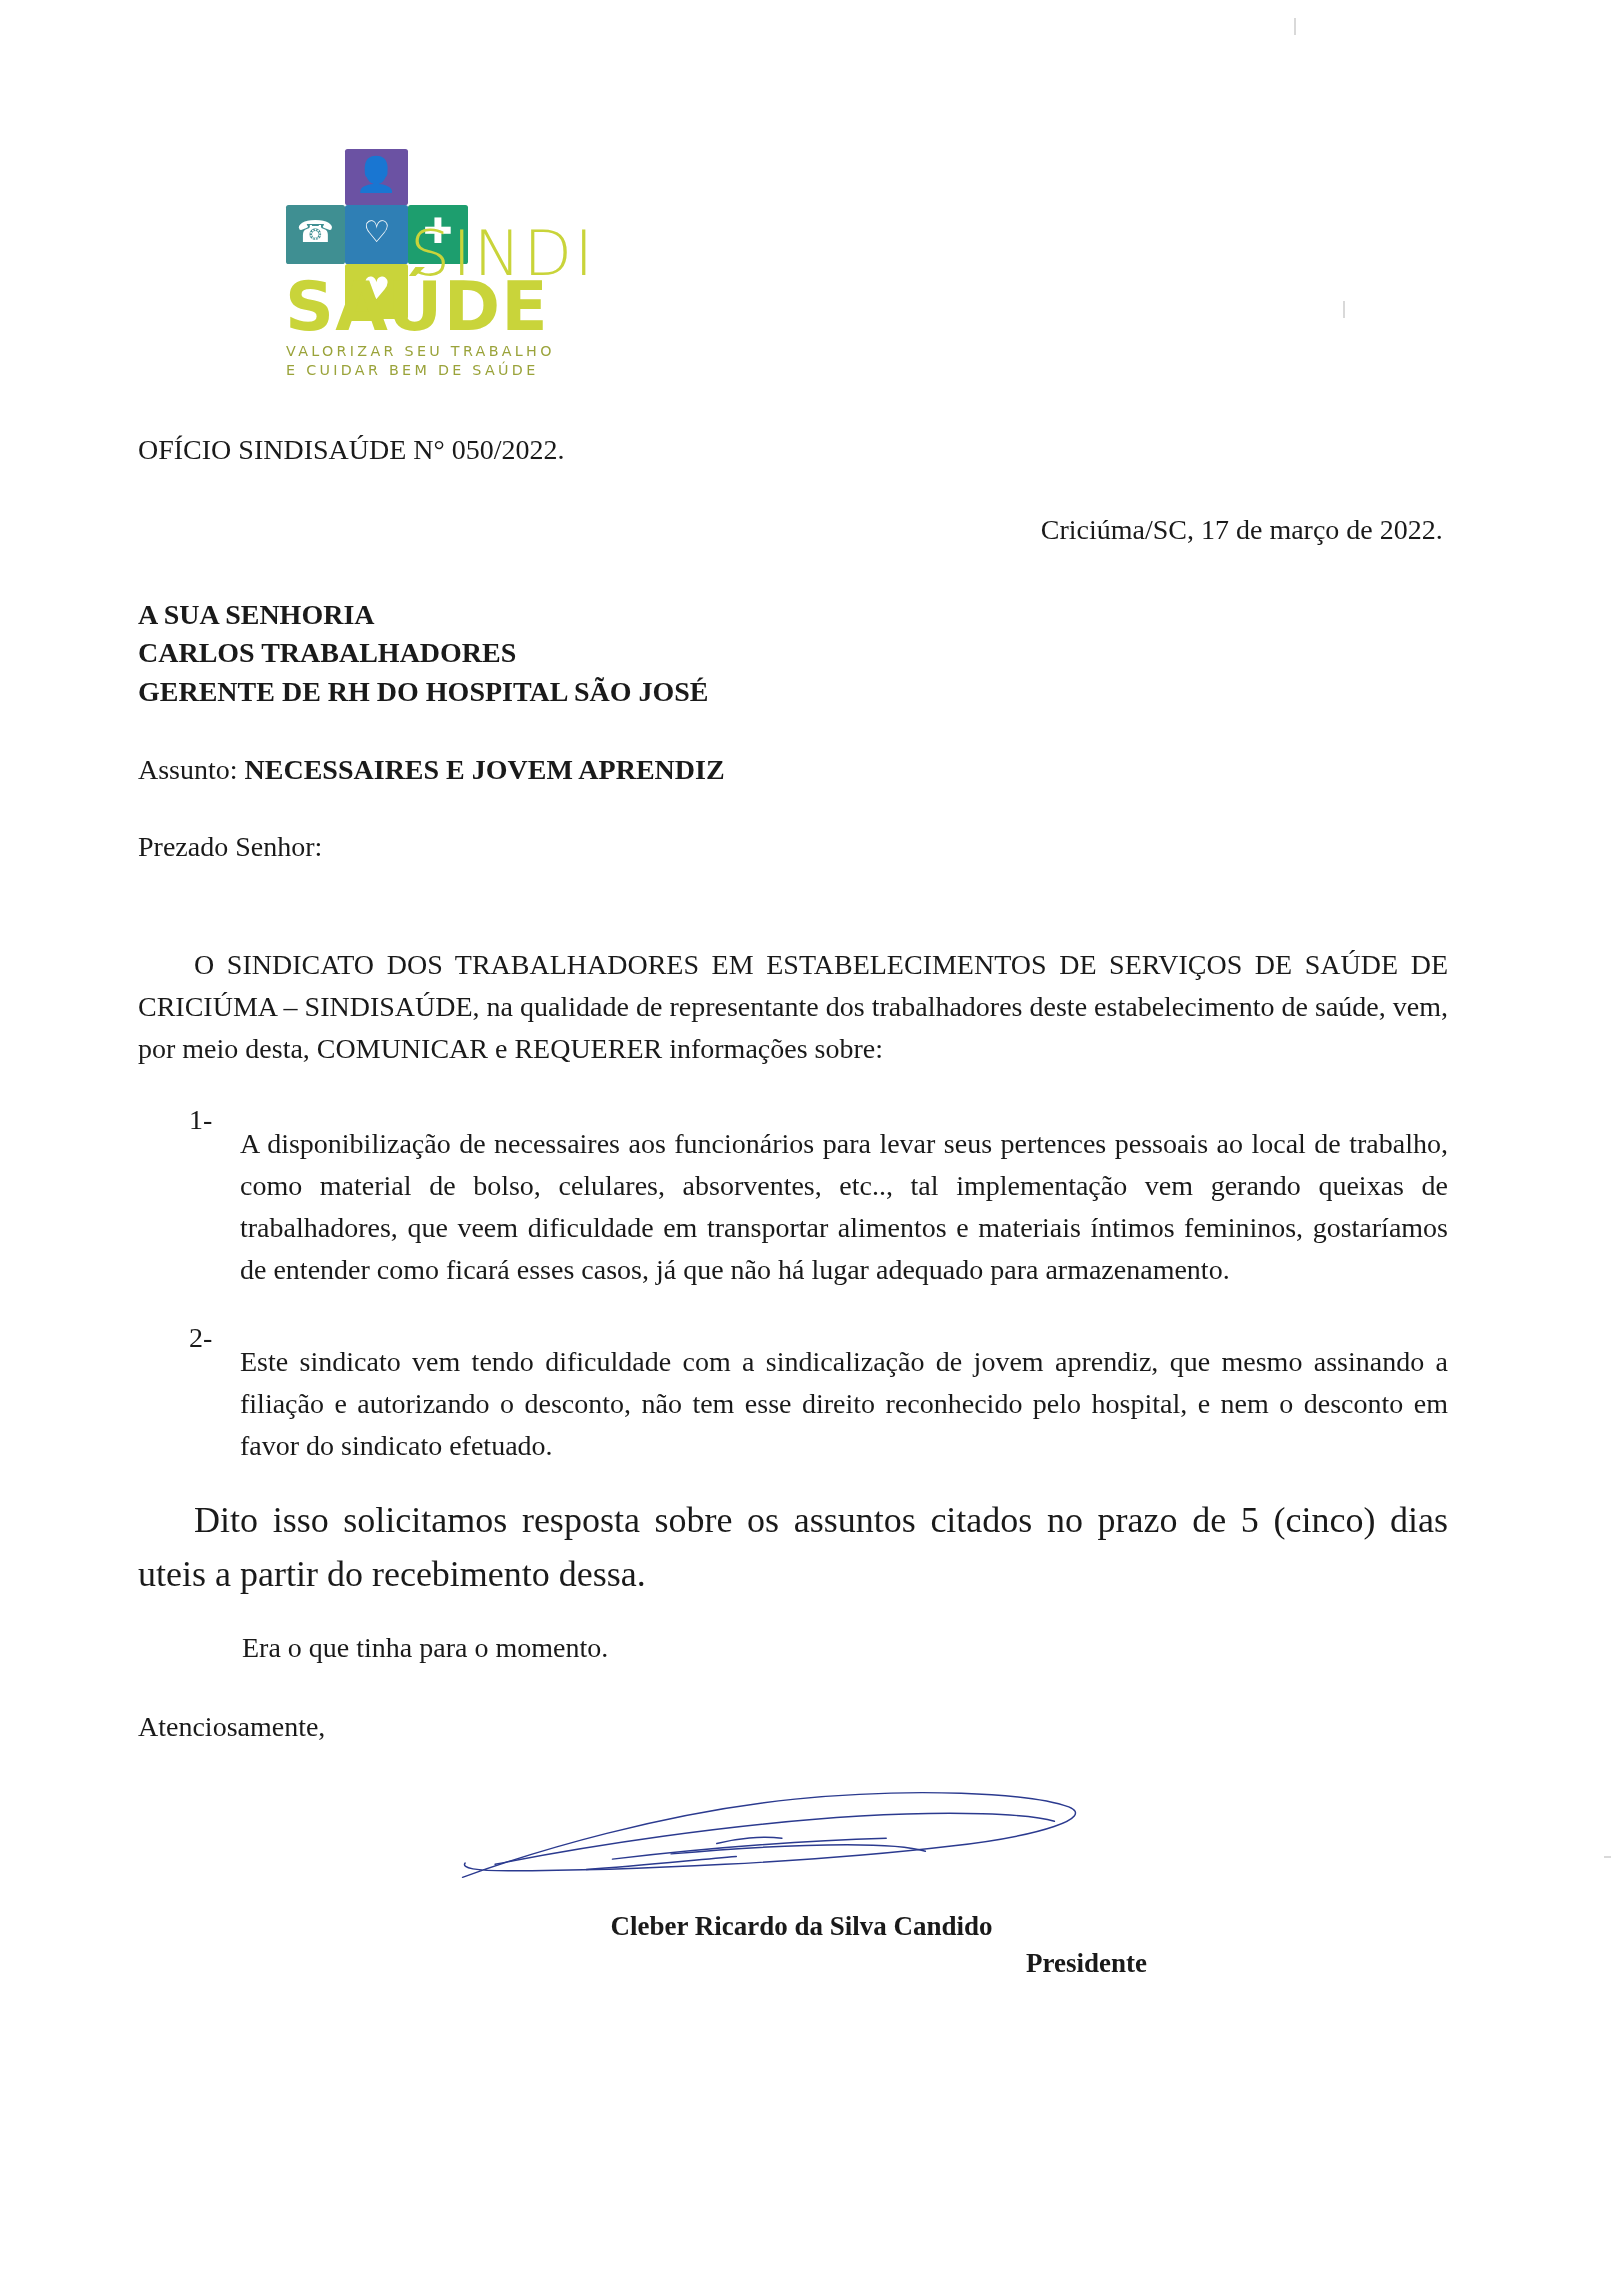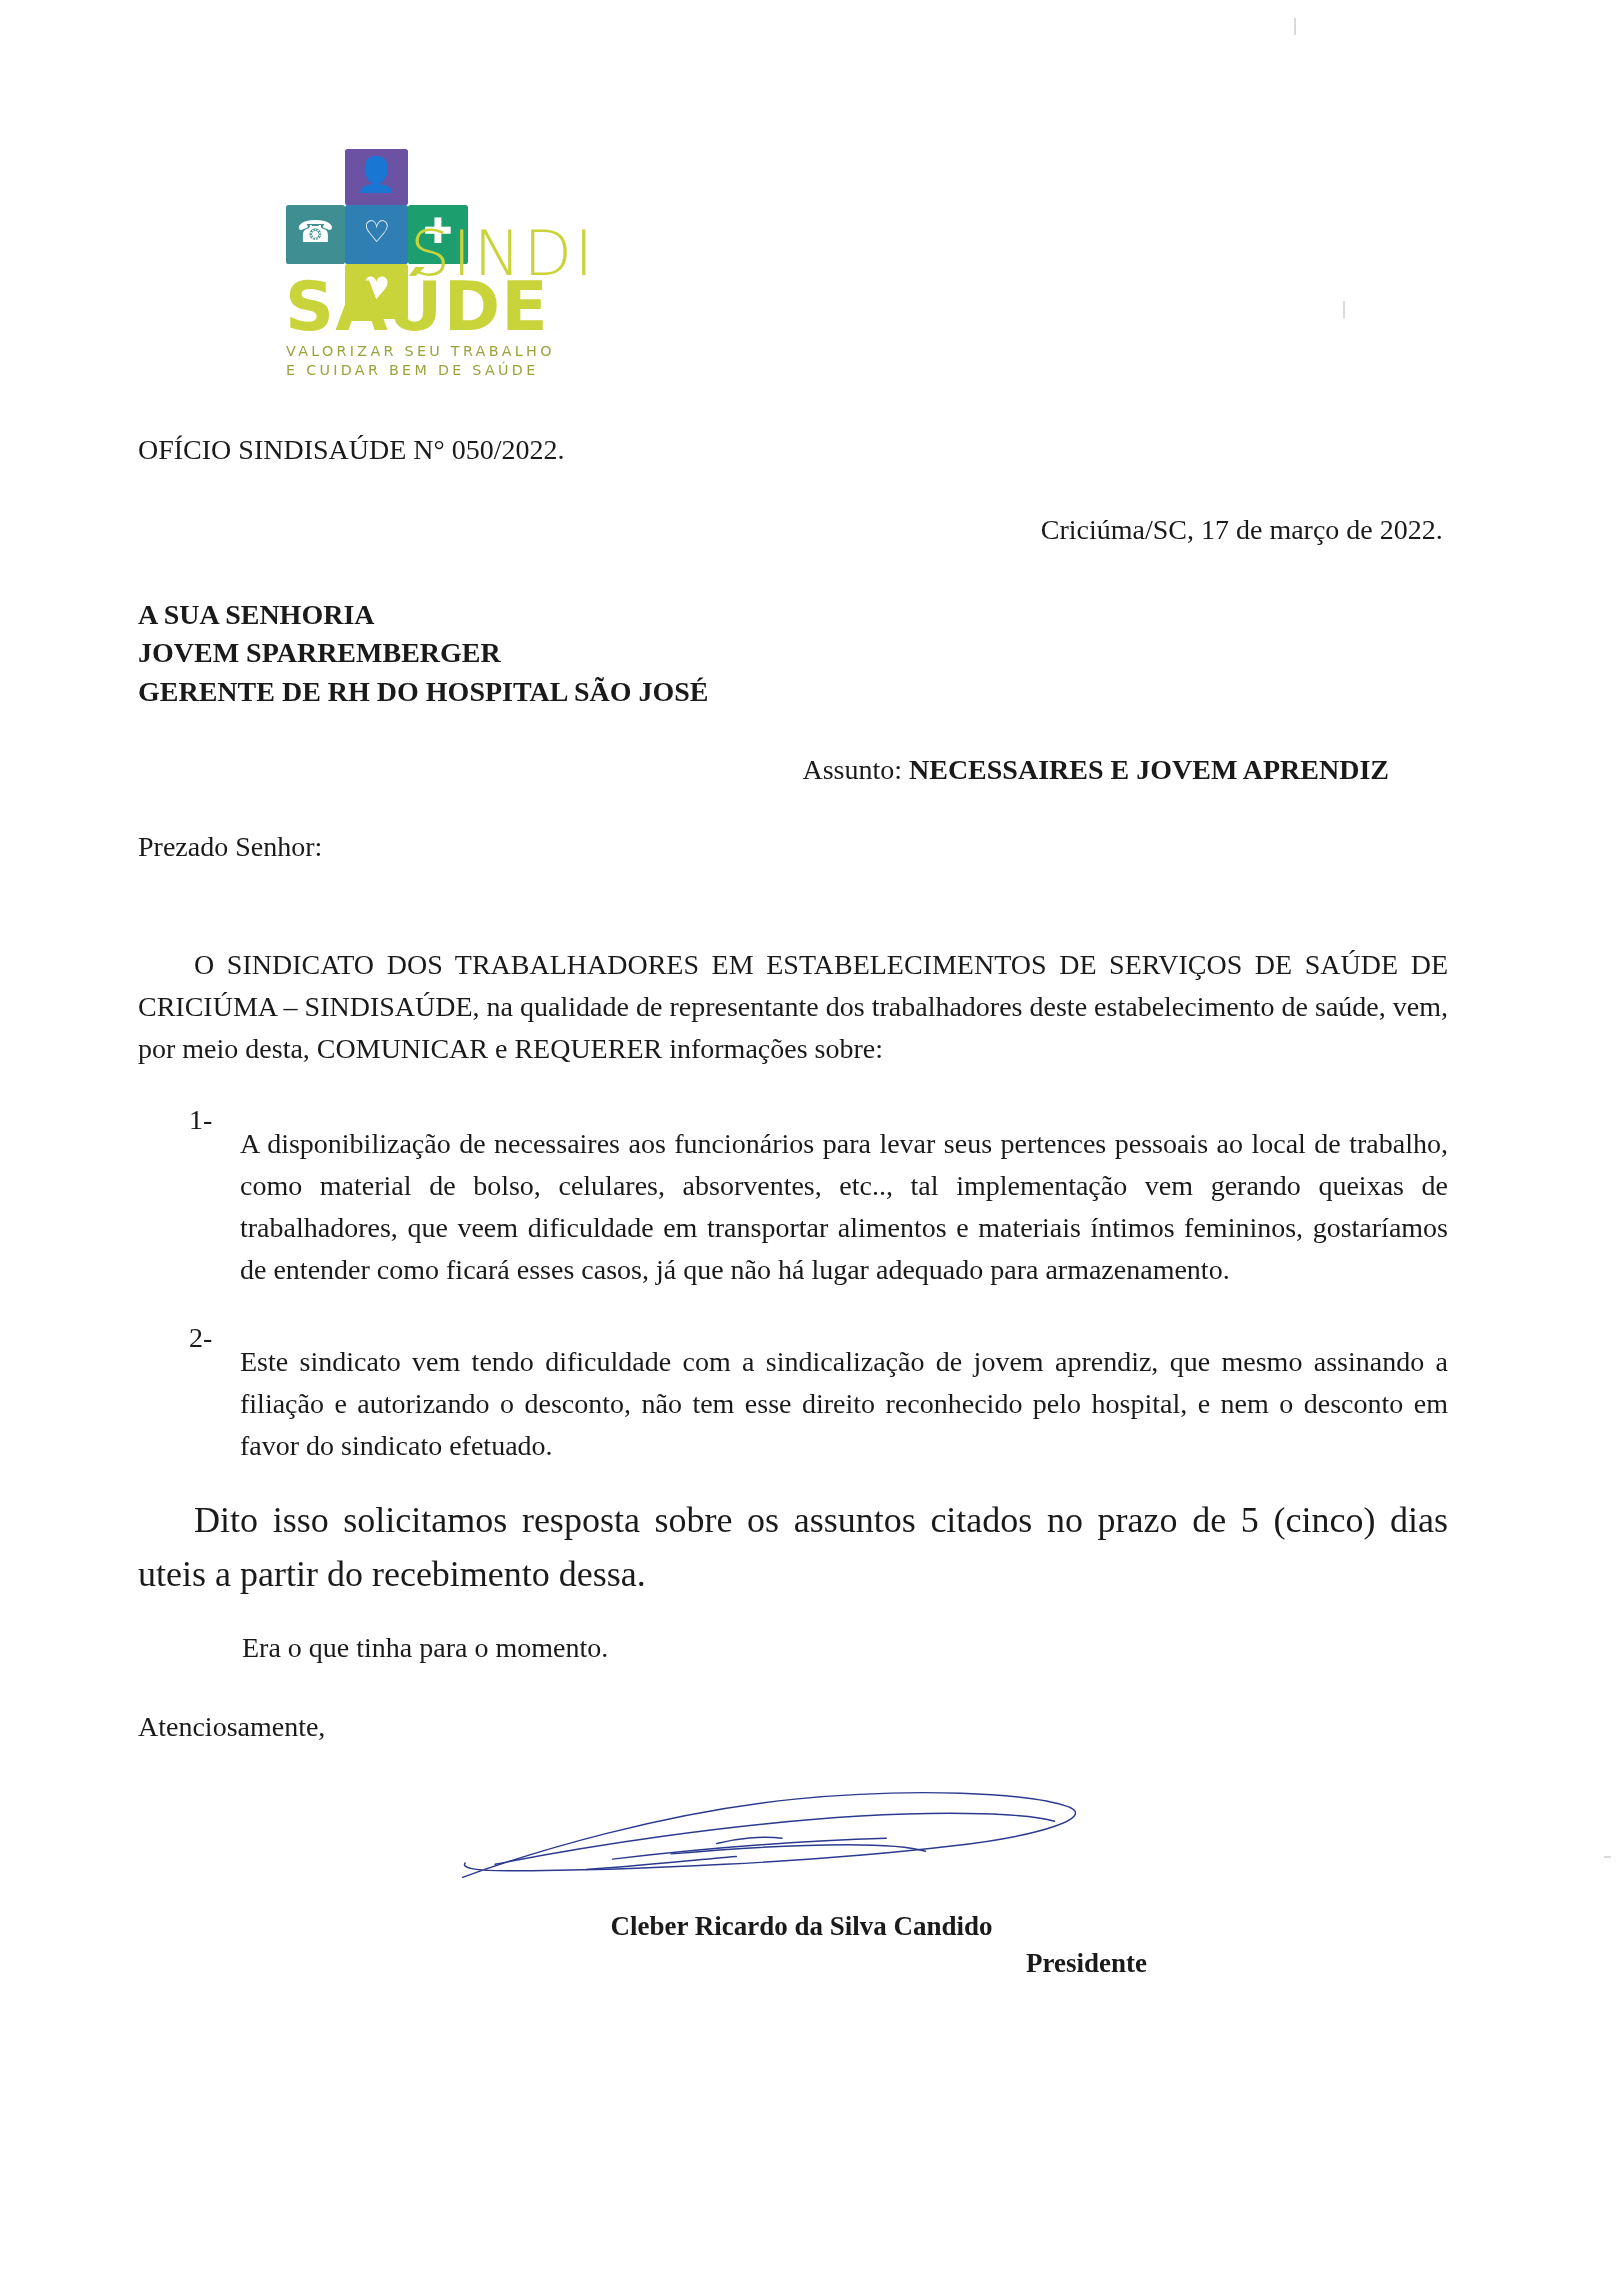--- a/index.html
+++ b/index.html
@@ -114,21 +114,21 @@
     margin: 0 0 46px 0;
     padding-right: 5.2px;
   }
   .addressee {
     font-weight: bold;
     font-size: 28px;
     line-height: 1.38;
     margin: 0 0 39px 0;
   }
   .subject {
-    text-align: right;
+    text-align: left;
     font-size: 28px;
     margin: 0 0 37px 0;
     padding-right: 59px;
   }
   .subject .label { font-weight: normal; }
   .subject .value { font-weight: bold; }
   .greeting {
     font-size: 28px;
     margin: 0 0 77px 0;
   }
@@ -248,21 +248,21 @@
   <div class="scan-mark sm3"></div>
 
   <div class="doc">
 
     <p class="oficio">OFÍCIO SINDISAÚDE N° 050/2022.</p>
 
     <p class="city-date">Criciúma/SC, 17 de março de 2022.</p>
 
     <div class="addressee">
       <div>A SUA SENHORIA</div>
-      <div>JOVEM SPARREMBERGER</div>
+      <div>CARLOS TRABALHADORES</div>
       <div>GERENTE DE RH DO HOSPITAL SÃO JOSÉ</div>
     </div>
 
     <p class="subject">
       <span class="label">Assunto: </span><span class="value">NECESSAIRES E JOVEM APRENDIZ</span>
     </p>
 
     <p class="greeting">Prezado Senhor:</p>
 
     <p class="para">O SINDICATO DOS TRABALHADORES EM ESTABELECIMENTOS DE SERVIÇOS DE SAÚDE DE CRICIÚMA – SINDISAÚDE, na qualidade de representante dos trabalhadores deste estabelecimento de saúde, vem, por meio desta, COMUNICAR e REQUERER informações sobre:</p>

